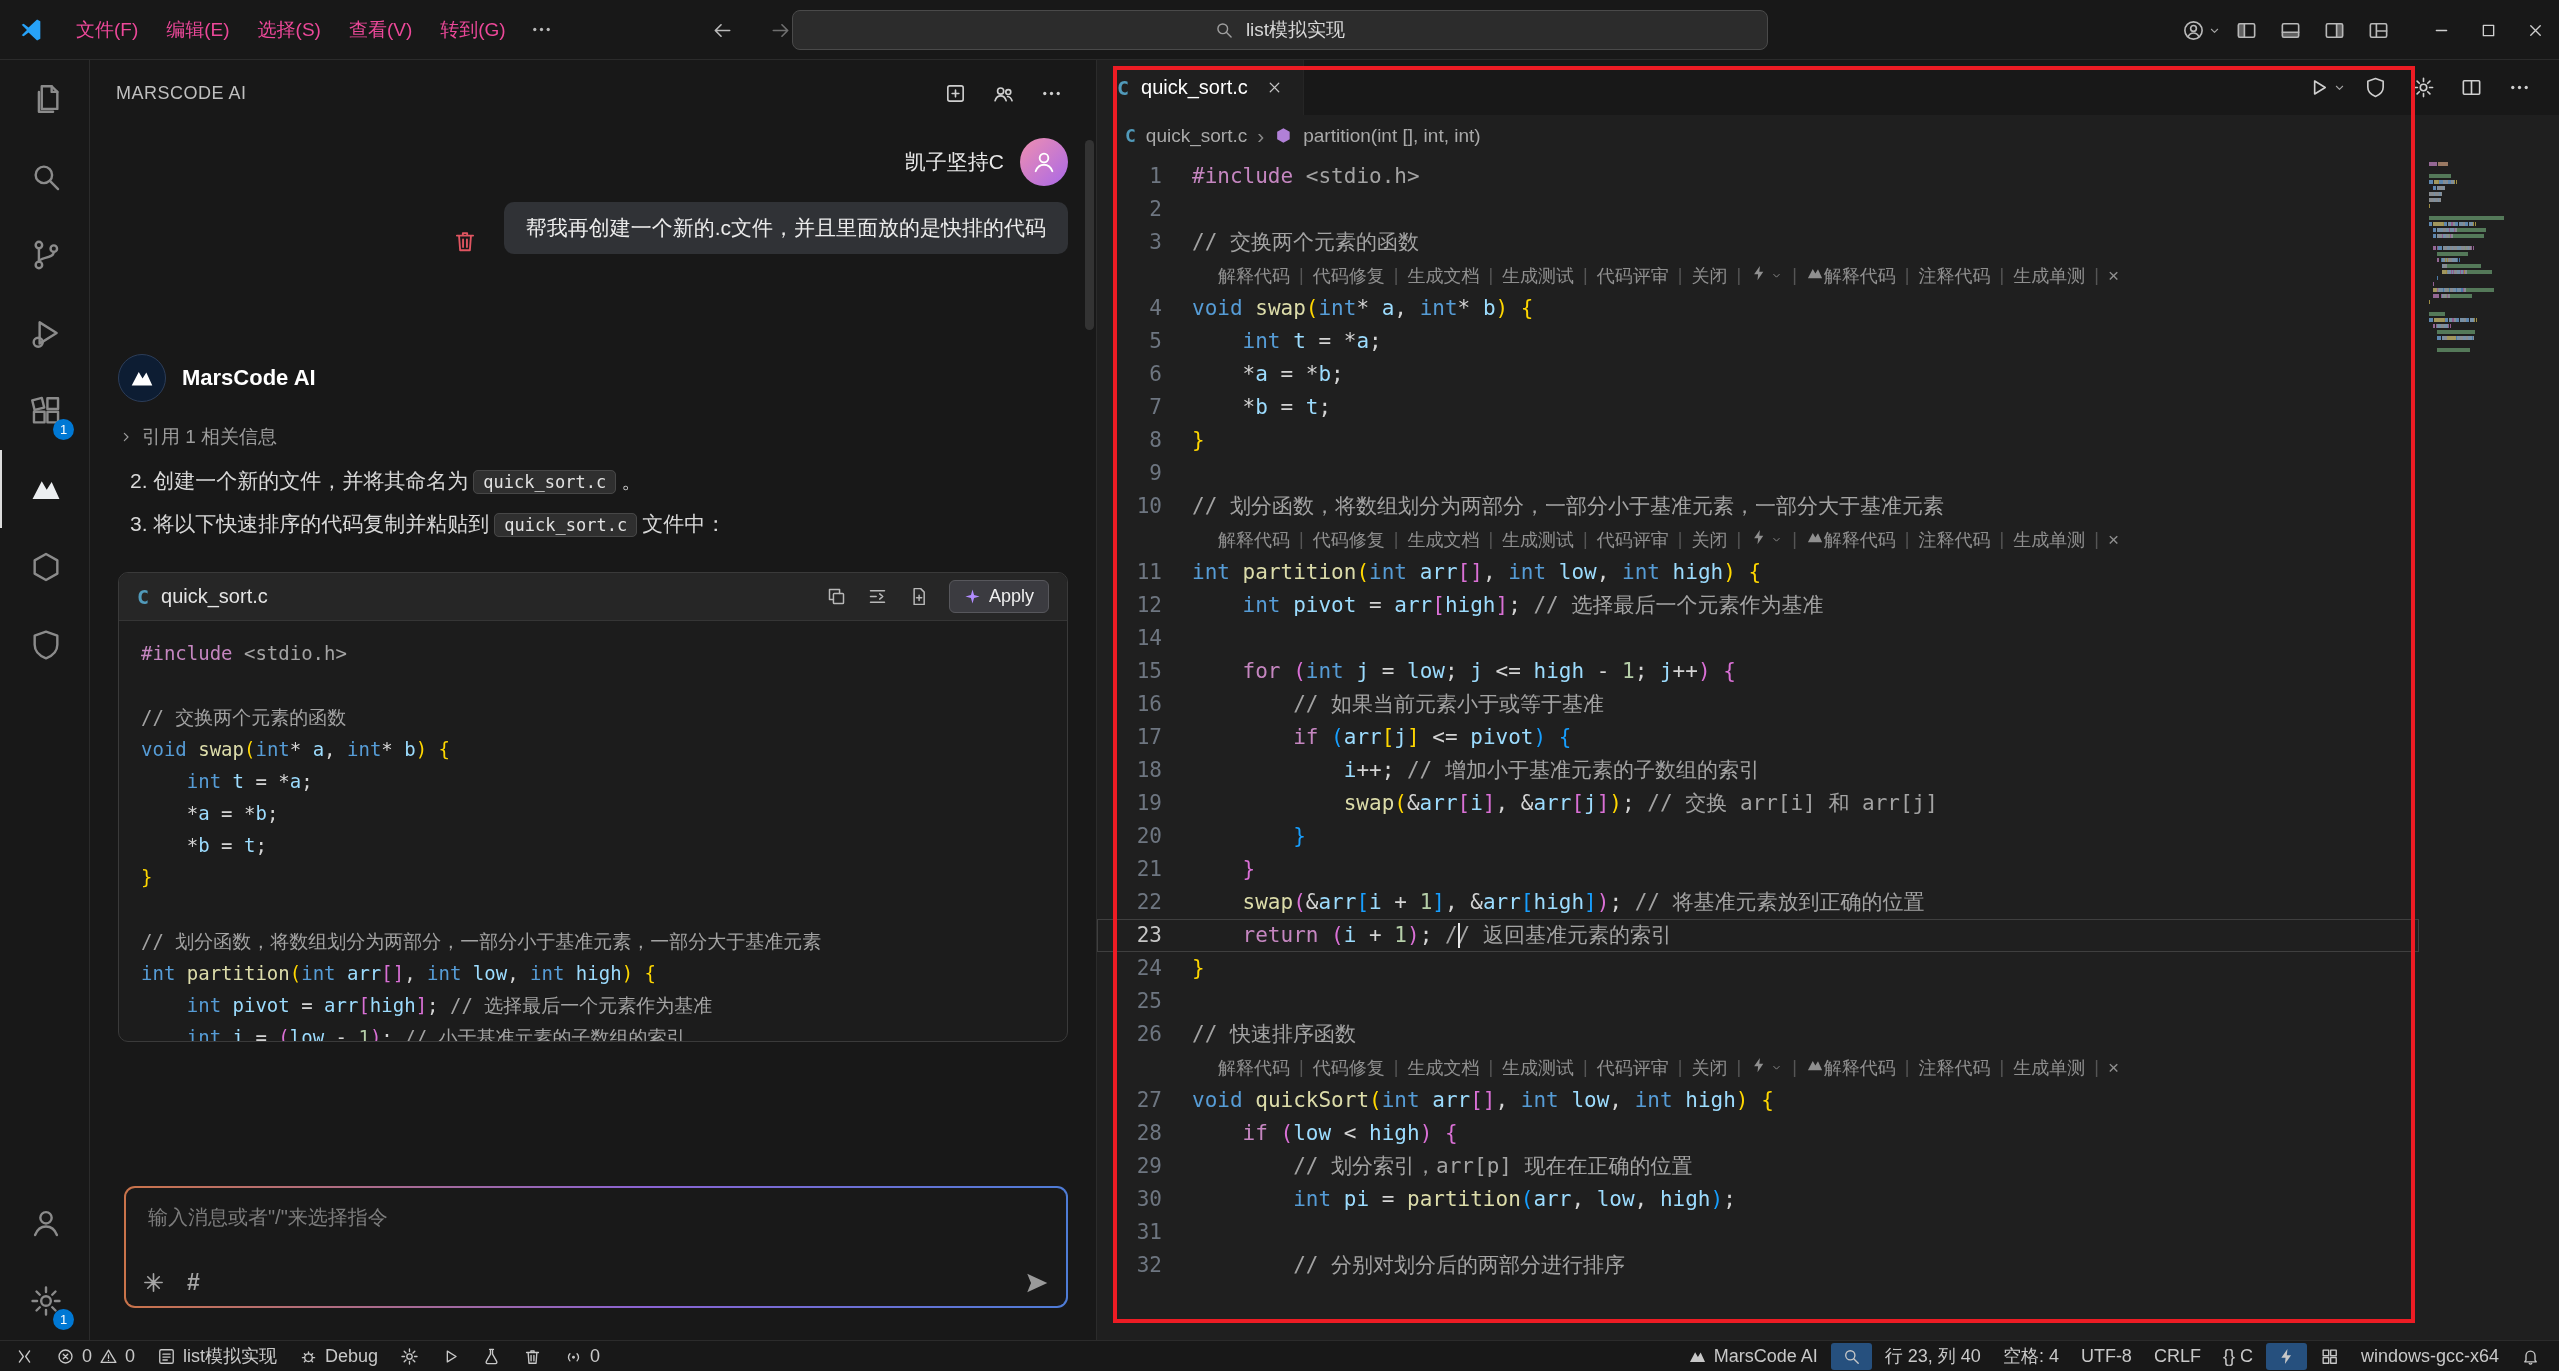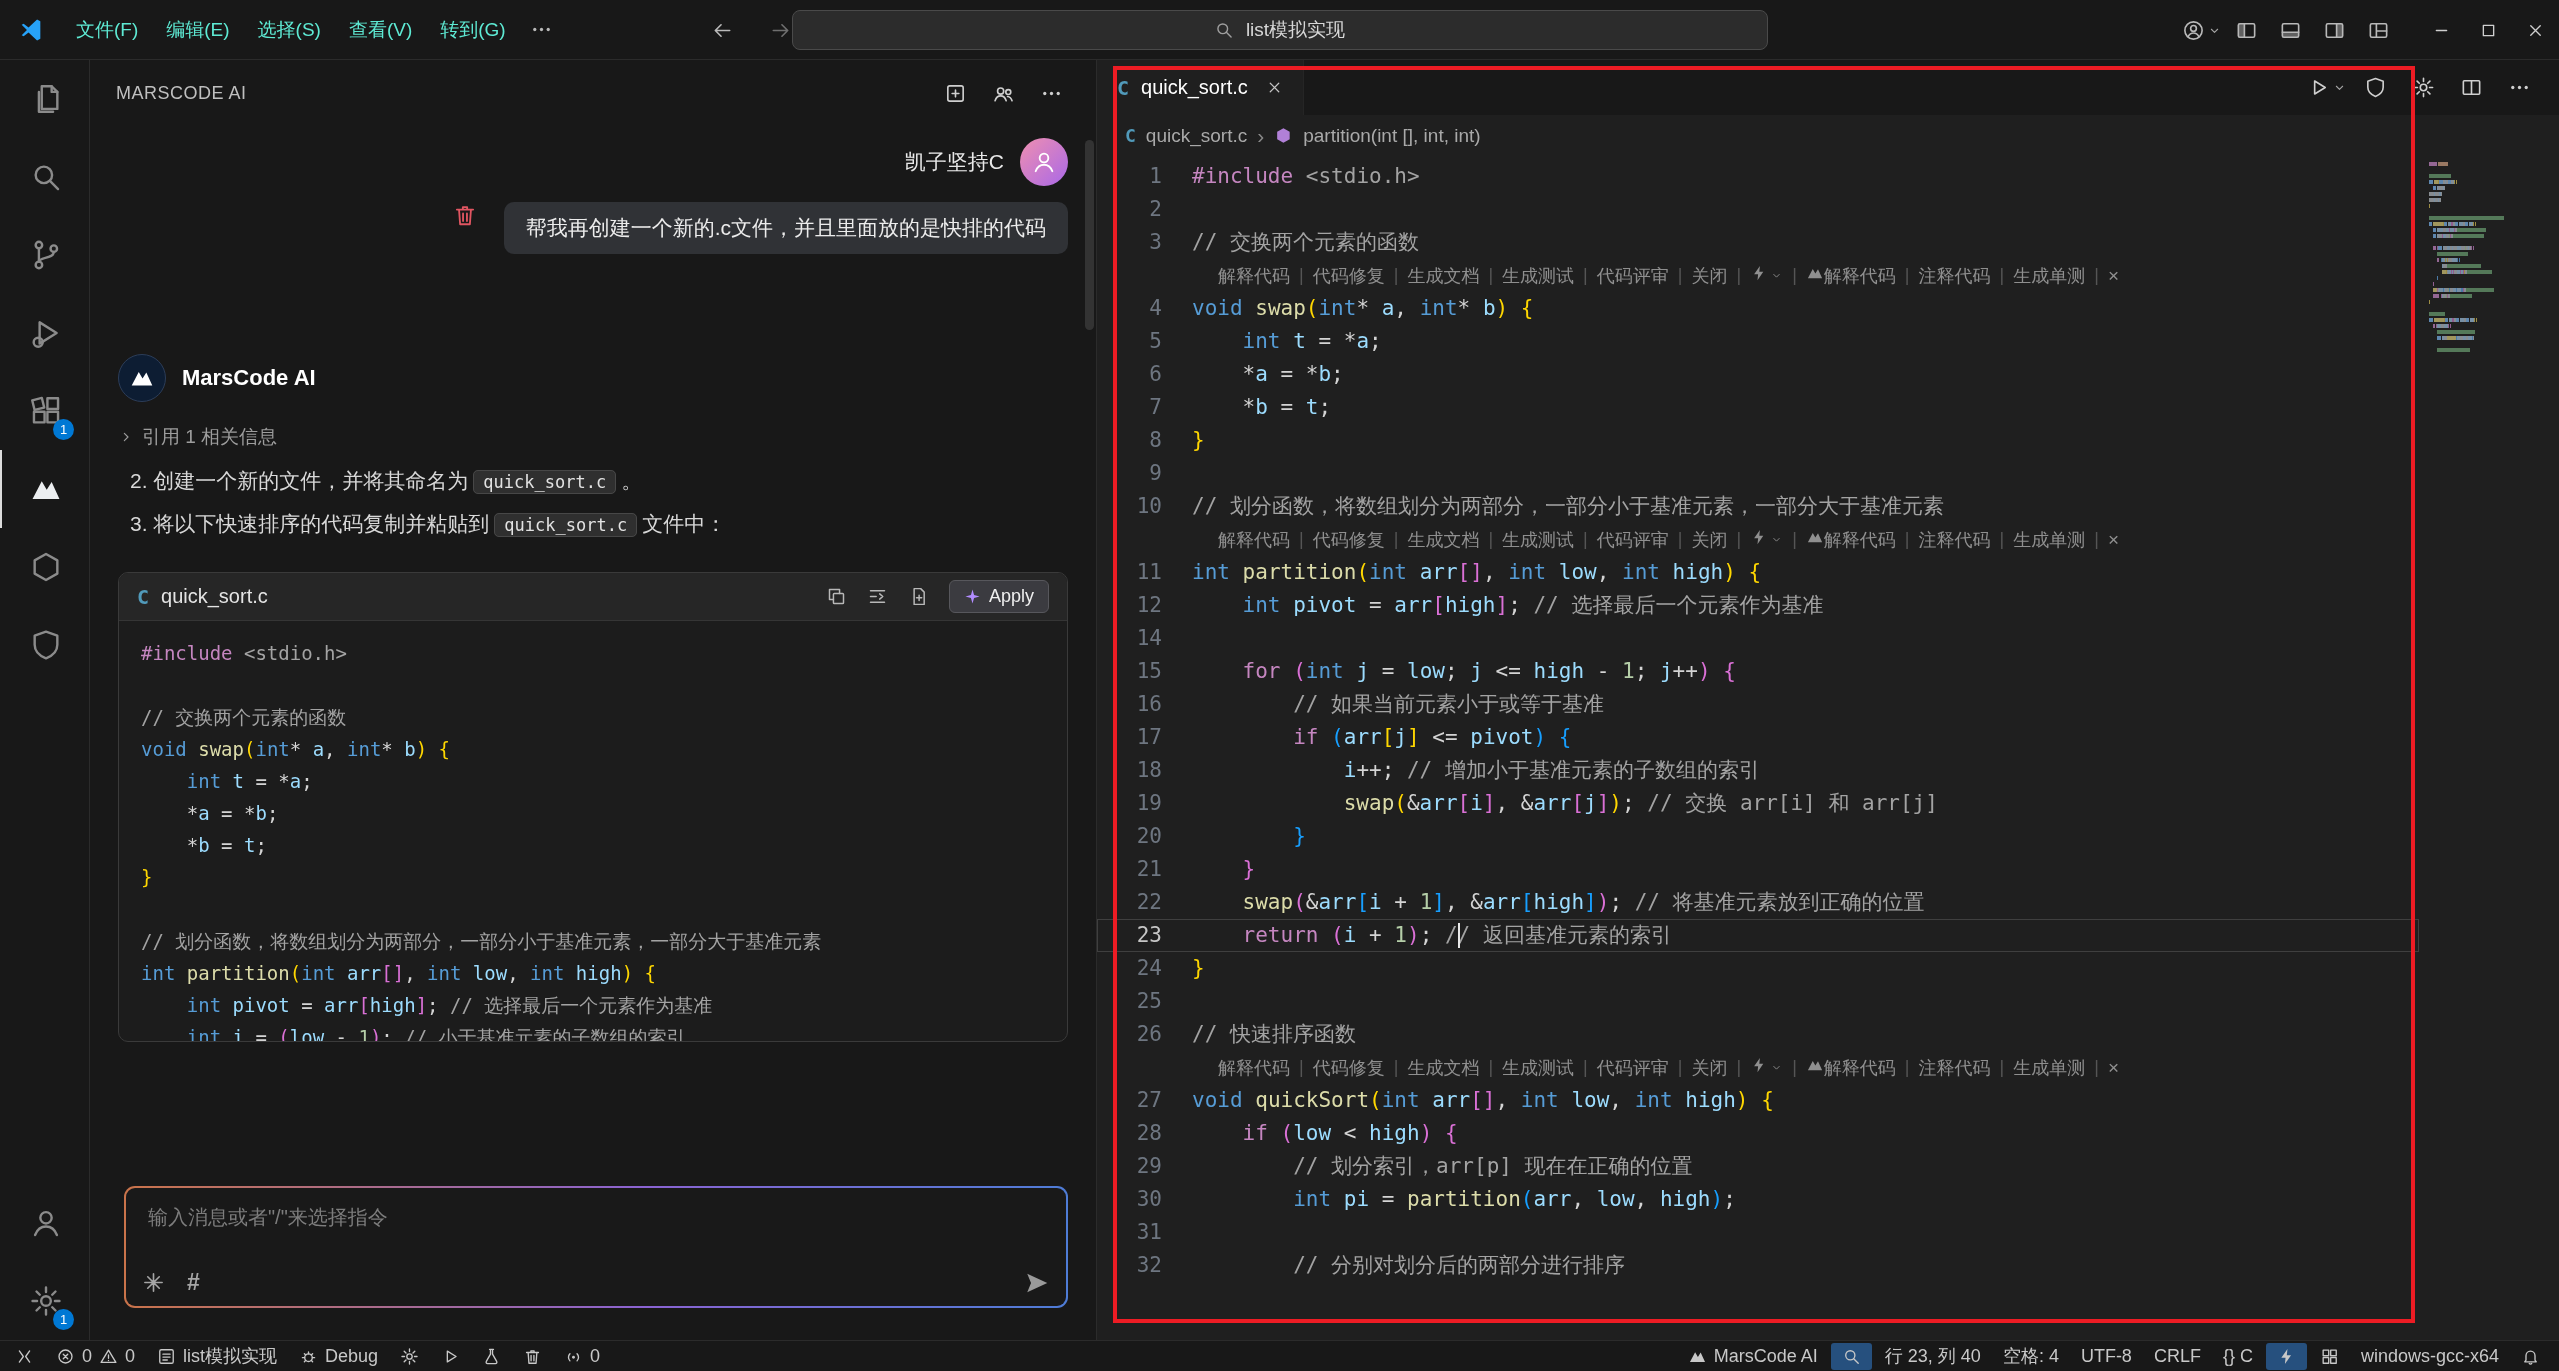--- a/index.html
+++ b/index.html
@@ -5,21 +5,21 @@
   *{margin:0;padding:0;box-sizing:border-box}
   html,body{background:#0a0a0a}
   body{font-family:"Liberation Sans","DejaVu Sans",sans-serif;-webkit-font-smoothing:antialiased}
   #app{position:relative;width:2559px;height:1371px;background:#1f1f1f;overflow:hidden;color:#ccc;user-select:none}
 
   
   #titlebar{position:relative;height:60px;background:#181818;border-bottom:1px solid #2b2b2b;display:flex;align-items:center}
   #vscode-logo{width:62px;display:flex;justify-content:center;align-items:center}
   #vscode-logo .ic{width:28px;height:28px}
   #menubar{display:flex;align-items:center}
-  .menu-item{padding:0 14px;height:38px;line-height:38px;font-size:19px;color:#5eead4;border-radius:8px}
+  .menu-item{padding:0 14px;height:38px;line-height:38px;font-size:19px;color:#ec4899;border-radius:8px}
   .tb-ic{display:inline-flex;align-items:center;justify-content:center;width:44px;height:40px;color:#b9b9b9;border-radius:8px}
   .tb-ic .ic{width:23px;height:23px}
   .tb-ic.dim{color:#6f6f6f}
   #nav-arrows{position:absolute;left:700px;top:10px;display:flex;gap:14px}
   #searchbox{position:absolute;left:50%;trans:0;transform:translateX(-50%);top:10px;width:976px;height:40px;background:#2c2c2c;border:1px solid #4a4a4a;border-radius:8px;display:flex;align-items:center;justify-content:center;gap:12px;font-size:19px;color:#d7d7d7}
   #searchbox .ic{width:20px;height:20px;color:#9f9f9f}
   #tb-right{position:absolute;right:0;top:0;height:60px;display:flex;align-items:center}
   .chev{display:inline-flex;width:15px;height:15px;color:#a5a5a5;margin-left:2px}
   .win-btn{width:47px;height:60px;display:flex;align-items:center;justify-content:center;color:#cfcfcf}
   .win-btn .ic{width:19px;height:19px}
@@ -41,21 +41,21 @@
   .sb-head{height:66px;display:flex;align-items:center;padding:0 26px}
   .sb-title{font-size:18px;color:#bfbfbf;letter-spacing:.5px}
   .sb-head-icons{margin-left:auto;display:flex;gap:10px}
   .hd-ic{width:38px;height:34px;display:flex;align-items:center;justify-content:center;color:#cfcfcf;border-radius:6px}
   .hd-ic .ic{width:23px;height:23px}
   .chat{position:absolute;top:66px;left:0;right:0;bottom:164px;padding:0 28px;overflow:hidden}
   .user-row{display:flex;justify-content:flex-end;align-items:center;margin-top:12px;gap:16px}
   .uname{font-size:21px;color:#e8e8e8}
   .avatar{width:48px;height:48px;border-radius:50%;background:linear-gradient(135deg,#ef8fb0,#a968e8);display:flex;align-items:center;justify-content:center;color:#fff}
   .avatar .ic{width:26px;height:26px}
-  .msg-row{display:flex;justify-content:flex-end;align-items:flex-start;margin-top:16px;gap:26px}
+  .msg-row{display:flex;justify-content:flex-end;align-items:flex-end;margin-top:16px;gap:26px}
   .trash-btn{color:#e05561;display:flex}
   .trash-btn .ic{width:26px;height:26px}
   .bubble{background:#303236;border-radius:10px;padding:12px 22px;font-size:21px;color:#ececec;max-width:640px}
   .ai-row{display:flex;align-items:center;gap:16px;margin-top:100px}
   .ai-logo{width:48px;height:48px;border-radius:50%;background:#0d1d33;border:1px solid #2c3d58;display:flex;align-items:center;justify-content:center;color:#fff}
   .ai-logo .ic{width:26px;height:26px}
   .ai-name{font-size:22px;font-weight:bold;color:#fff}
   .ref-row{display:flex;align-items:center;gap:8px;margin-top:22px;font-size:19px;color:#9d9d9d}
   .ref-row .ic{width:16px;height:16px}
   .chat-p{margin-top:28px;font-size:21px;line-height:38px;color:#d8d8d8}

